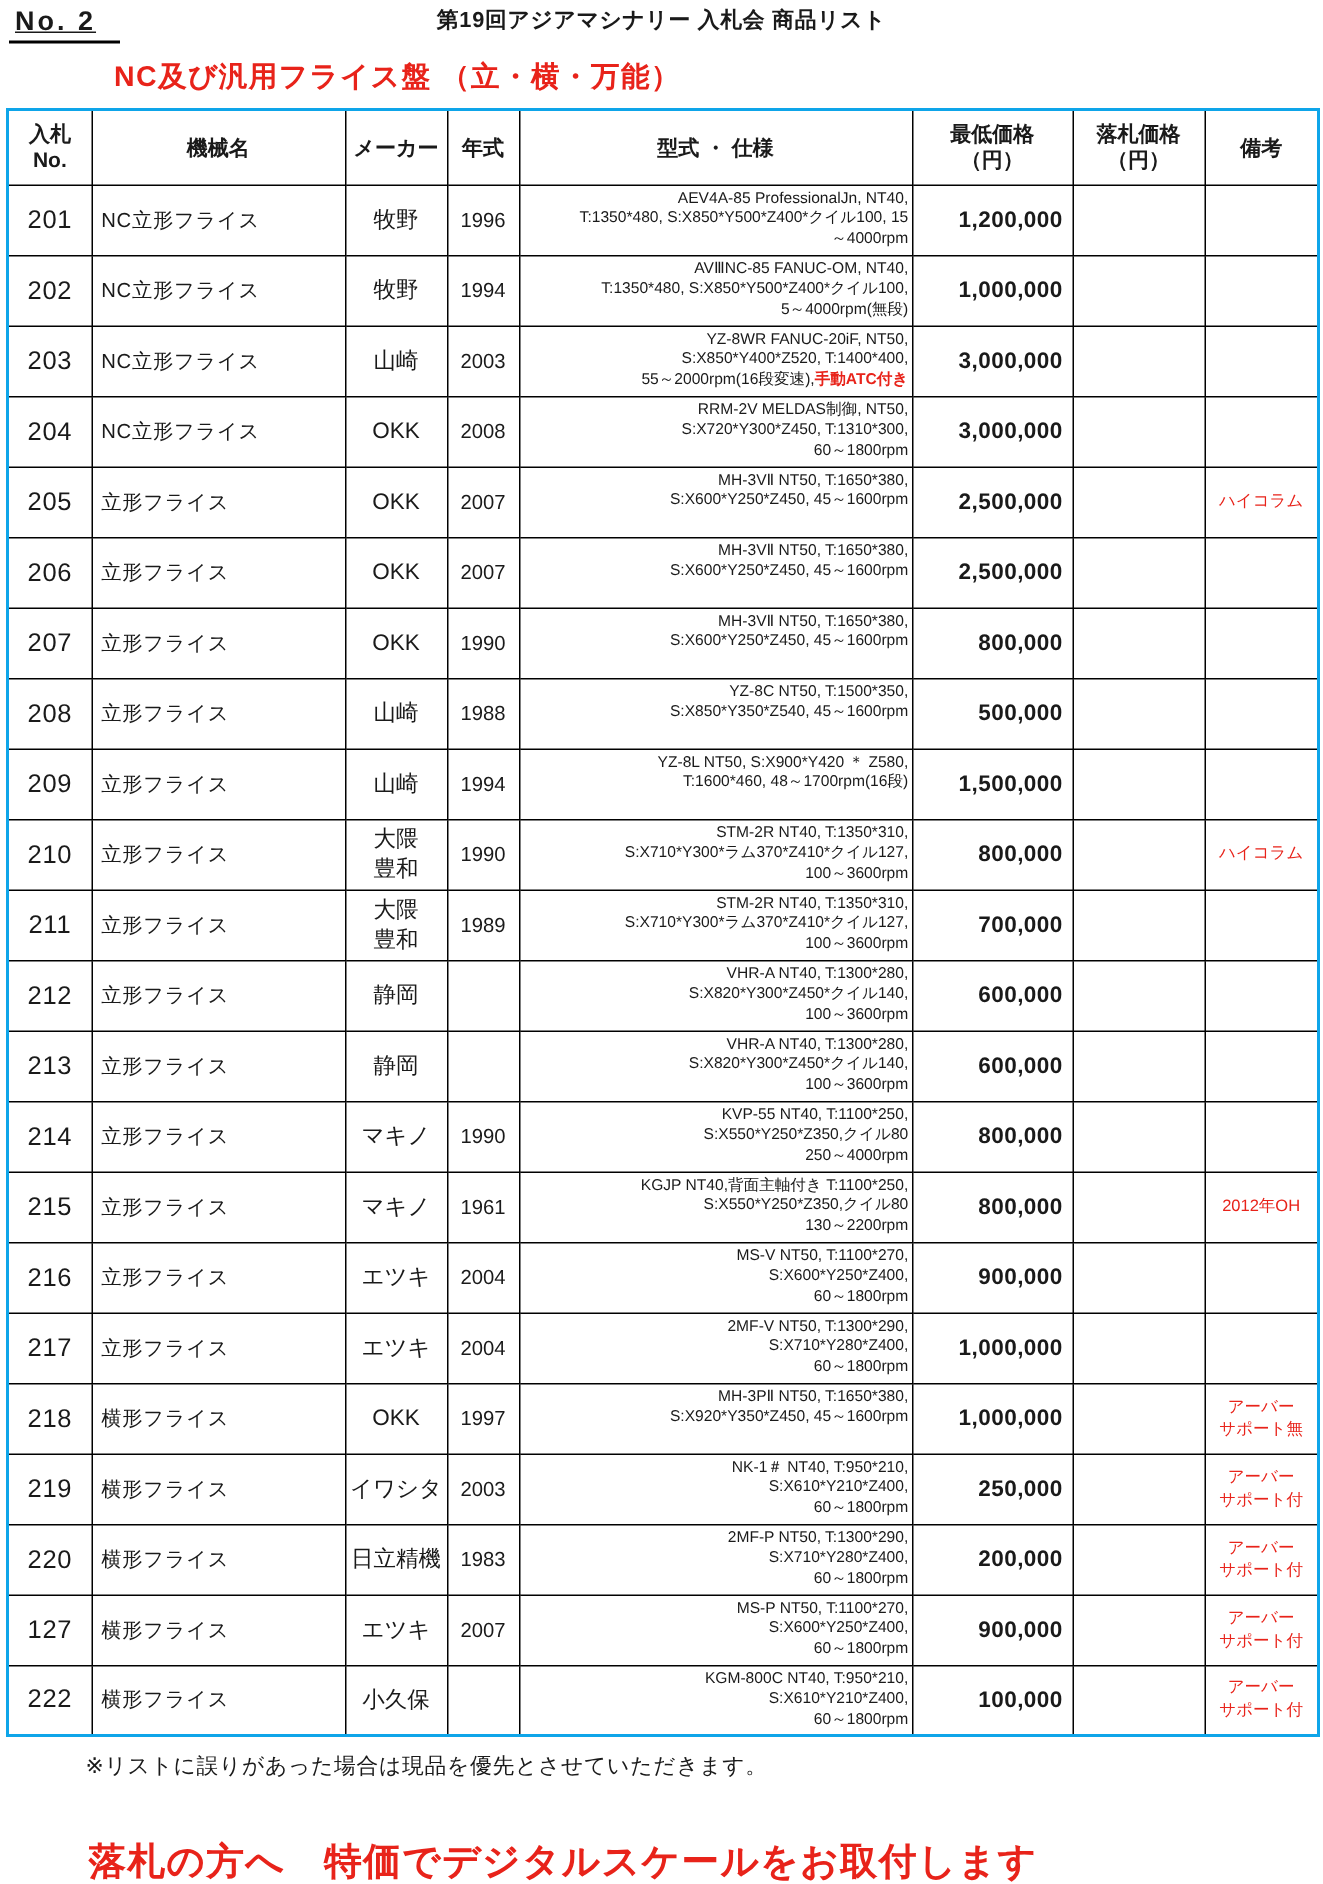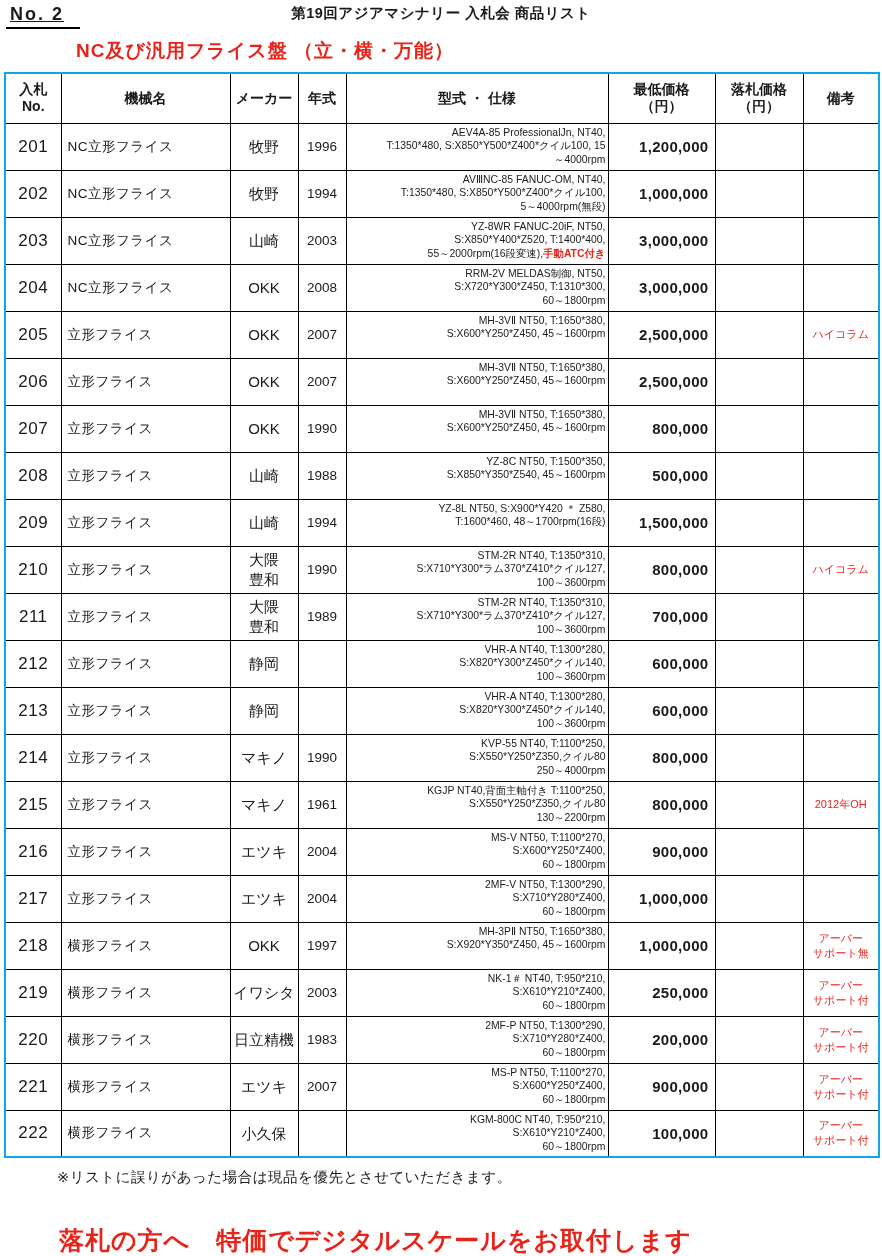--- a/index.html
+++ b/index.html
@@ -323,21 +323,21 @@
         <td class="c-year">1983</td>
         <td class="c-spec"><span>2MF-P  NT50, T:1300*290,
 S:X710*Y280*Z400,
 60～1800rpm</span></td>
         <td class="c-min-price">200,000</td>
         <td class="c-win-price"></td>
         <td class="c-remarks">アーバー
 サポート付</td>
       </tr>
       <tr>
-        <td class="c-bid-no">221</td>
+        <td class="c-bid-no">127</td>
         <td class="c-machine-name">横形フライス</td>
         <td class="c-maker">エツキ</td>
         <td class="c-year">2007</td>
         <td class="c-spec"><span>MS-P  NT50, T:1100*270,
 S:X600*Y250*Z400,
 60～1800rpm</span></td>
         <td class="c-min-price">900,000</td>
         <td class="c-win-price"></td>
         <td class="c-remarks">アーバー
 サポート付</td>

